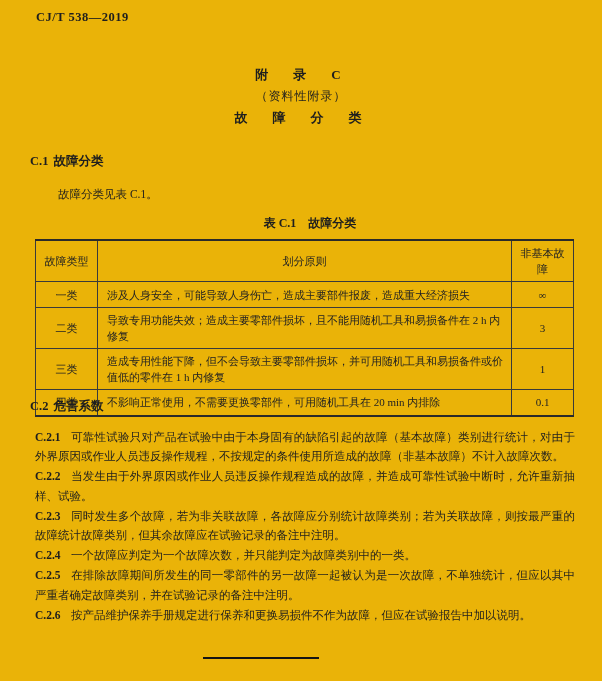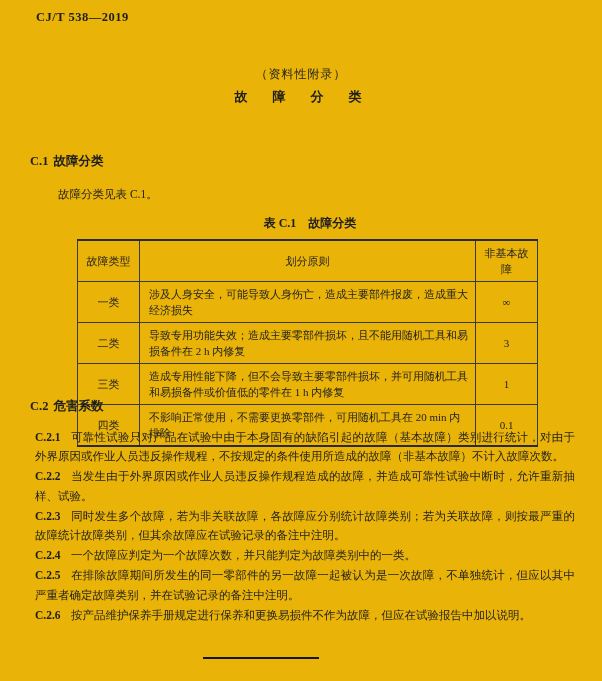--- a/index.html
+++ b/index.html
@@ -62,25 +62,24 @@
     width: 100%;
     text-align: center;
     font-size: 12px;
     font-weight: bold;
   }
   .table-caption .cap-num { margin-right: 12px; margin-left: 18px; }
   table.fault-table {
     position: absolute;
     top: 239px;
     left: 35px;
-    width: 461px;
+    width: 539px;
     border-collapse: collapse;
     font-size: 11px;
     color: #222;
-    margin-left: 42px;
   }
   .fault-table th, .fault-table td {
     border: 1px solid #3a3a3a;
     padding: 4px 6px;
     line-height: 16px;
   }
   .fault-table th { font-weight: normal; height: 27px; text-align: center; }
   .fault-table td.col-type, .fault-table td.col-coeff { text-align: center; width: 62px; }
   .fault-table td.col-principle { text-align: left; padding-left: 9px; }
   .fault-table tr { height: 26px; }
@@ -110,20 +109,21 @@
   }
 </style>
 </head>
 <body>
 
 <div class="page">
 
   <div class="doc-number">CJ/T 538—2019</div>
 
   <div class="title-block">
+    <div class="title-main">附　录　C</div>
     <div class="title-sub">（资料性附录）</div>
     <div class="title-main">故　障　分　类</div>
   </div>
 
   <div class="section-heading c1-heading">
     <span class="sec-num">C.1</span><span>故障分类</span>
   </div>
 
   <p class="intro-para">故障分类见表 C.1。</p>
 

